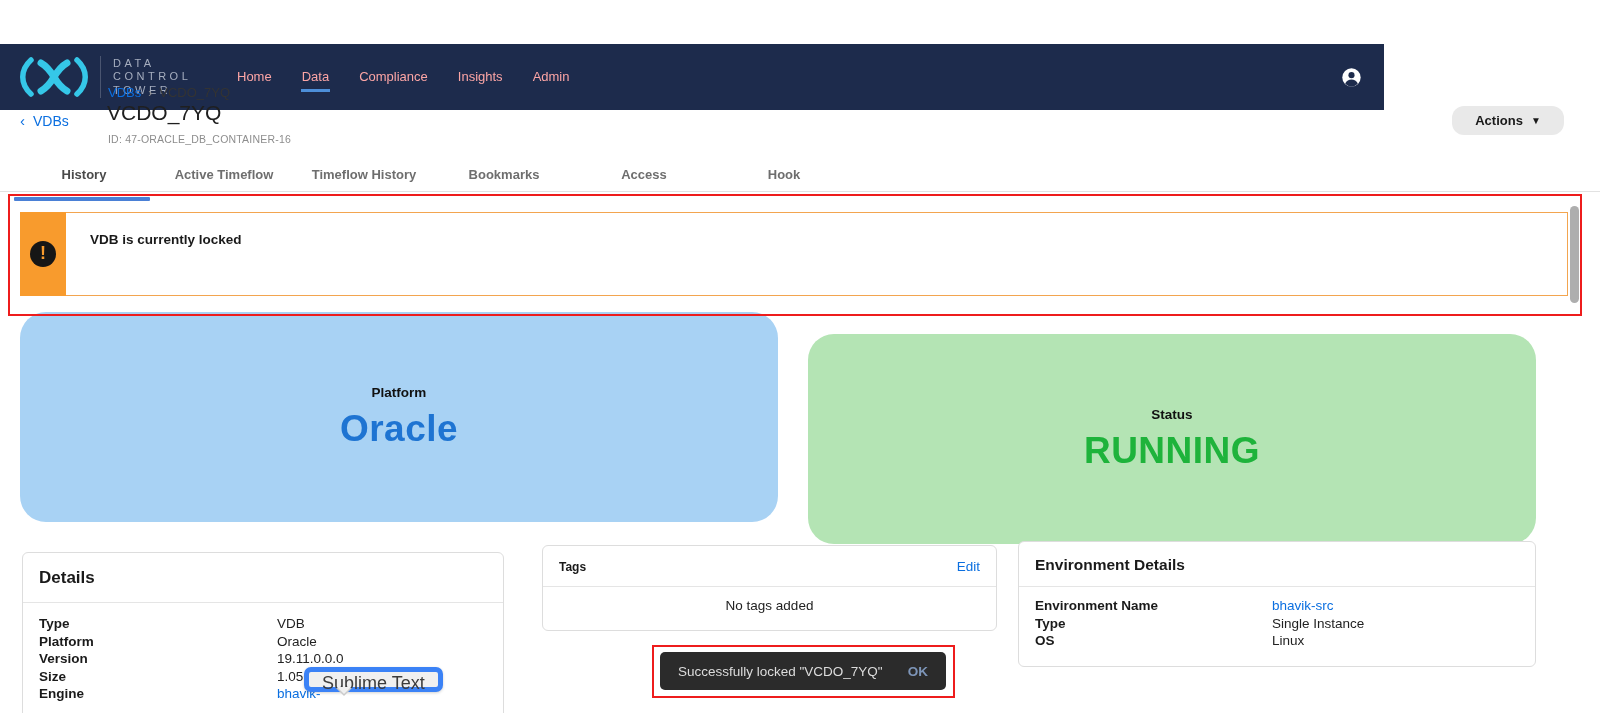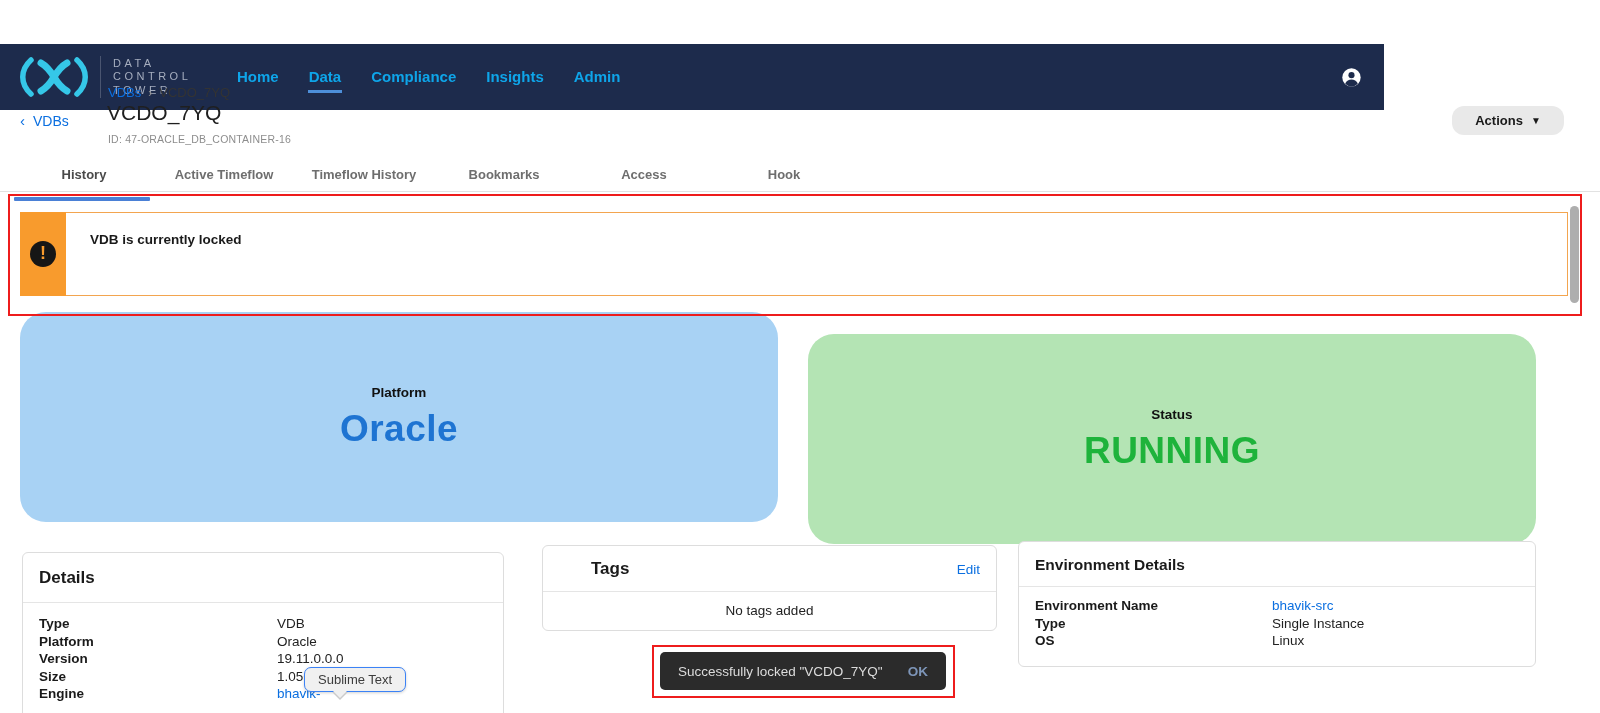--- a/index.html
+++ b/index.html
@@ -8,21 +8,21 @@
   .screen { position:relative; width:1600px; height:713px; overflow:hidden; background:#fff; }
 
   
   .navbar { position:absolute; top:0; left:0; width:1384px; height:66px; background:#1d2b4c;margin-top:44px; }
   .logo-wrap { position:absolute; left:16px; top:11px; display:flex; align-items:center; }
   .logo-mark { width:76px; height:44px; }
   .logo-divider { width:1px; height:42px; background:#4a5570; margin:0 12px 0 8px; }
   .brand-text { display:flex; flex-direction:column; }
   .brand-text span { color:#a6aebf; font-size:11px; font-weight:500; letter-spacing:3.5px; line-height:13.5px; text-transform:uppercase; }
   .nav-items { position:absolute; left:236px; top:0; height:66px; display:flex; align-items:center; gap:28px; }
-  .nav-item { color:#0ea5e9; font-size:15px; font-weight:700; cursor:pointer; position:relative; padding:4px 1px 6px; }
+  .nav-item { color:#fca5a5; font-size:13px; font-weight:400; cursor:pointer; position:relative; padding:4px 1px 6px; }
   .nav-item.active::after { content:""; position:absolute; left:0; right:0; bottom:-2px; height:3px; background:#4d8fd9; }
   .account { position:absolute; right:22px; top:23px; width:21px; height:21px; cursor:pointer; }
 
   
   .back-link { position:absolute; left:20px; top:112px; color:#0b6fe0; font-size:14px; cursor:pointer; }
   .back-link .chev { margin-right:8px; font-size:15px; }
   .breadcrumb { position:absolute; left:108px; top:85px; font-size:13px; color:#333; }
   .breadcrumb .crumb-link { color:#0b6fe0; cursor:pointer; }
   .breadcrumb .sep { color:#888; margin:0 7px; font-size:12px; }
   .page-title { position:absolute; left:107px; top:101px; font-size:21px; font-weight:400; color:#1f1f1f; }
@@ -71,36 +71,36 @@
   .kv-value { font-size:13.5px; color:#222; }
   .link { color:#0b6fe0; cursor:pointer; }
 
   .details-card { left:22px; top:552px; width:482px; height:200px; }
   .details-card .card-title { font-size:17px; padding:15px 16px 14px; }
   .details-card .kv-body { padding:12px 16px; }
   .details-card .kv-label { width:238px; }
 
   .tags-card { left:542px; top:545px; width:455px; height:86px; }
   .tags-header { display:flex; align-items:center; justify-content:space-between; padding:13px 16px 12px; }
-  .tags-header .card-title { font-size:17px;margin-left:32px; }
+  .tags-header .card-title { font-size:12px; }
   .tags-edit { font-size:13.5px; }
   .tags-empty { text-align:center; font-size:13.5px; color:#222; padding-top:11px; }
 
   .env-card { left:1018px; top:541px; width:518px; height:126px; }
   .env-card .card-title { font-size:15.5px; padding:14px 16px 12px; }
   .env-card .kv-body { padding:10px 16px; }
   .env-card .kv-label { width:237px; }
 
   
   .toast { position:absolute; left:660px; top:652px; width:286px; height:38px; background:#2b2b2b; border-radius:5px; display:flex; align-items:center; z-index:45; }
   .toast-msg { flex:1; padding-left:18px; font-size:13.5px; color:#dcdcdc; }
   .toast-ok { padding-right:18px; font-size:13.5px; font-weight:700; color:#7d95b8; cursor:pointer; }
 
   
-  .os-tooltip { position:absolute; left:304px; top:667px; height:25px; padding:0 13px; background:#f0f0f0; border:1px solid #3b82f6; border-radius:7px; box-shadow:0 1px 3px rgba(0,0,0,.18); font-size:13px; color:#3c3c3c; line-height:23px; z-index:60; }
+  .os-tooltip { position:absolute; left:304px; top:667px; height:25px; padding:0 13px; background:#f0f0f0; border:5px solid #3b82f6; border-radius:7px; box-shadow:0 1px 3px rgba(0,0,0,.18); font-size:18px; color:#3c3c3c; line-height:23px; z-index:60; }
   .os-tooltip::after { content:""; position:absolute; left:28px; bottom:-7px; border:7px solid transparent; border-top-color:#f0f0f0; border-bottom:none; }
   .os-tooltip::before { content:""; position:absolute; left:27px; bottom:-9px; border:8px solid transparent; border-top-color:#cbcbcb; border-bottom:none; }
 </style>
 </head>
 <body>
 
 <div class="screen">
 
   <div class="navbar">
     <div class="logo-wrap">

